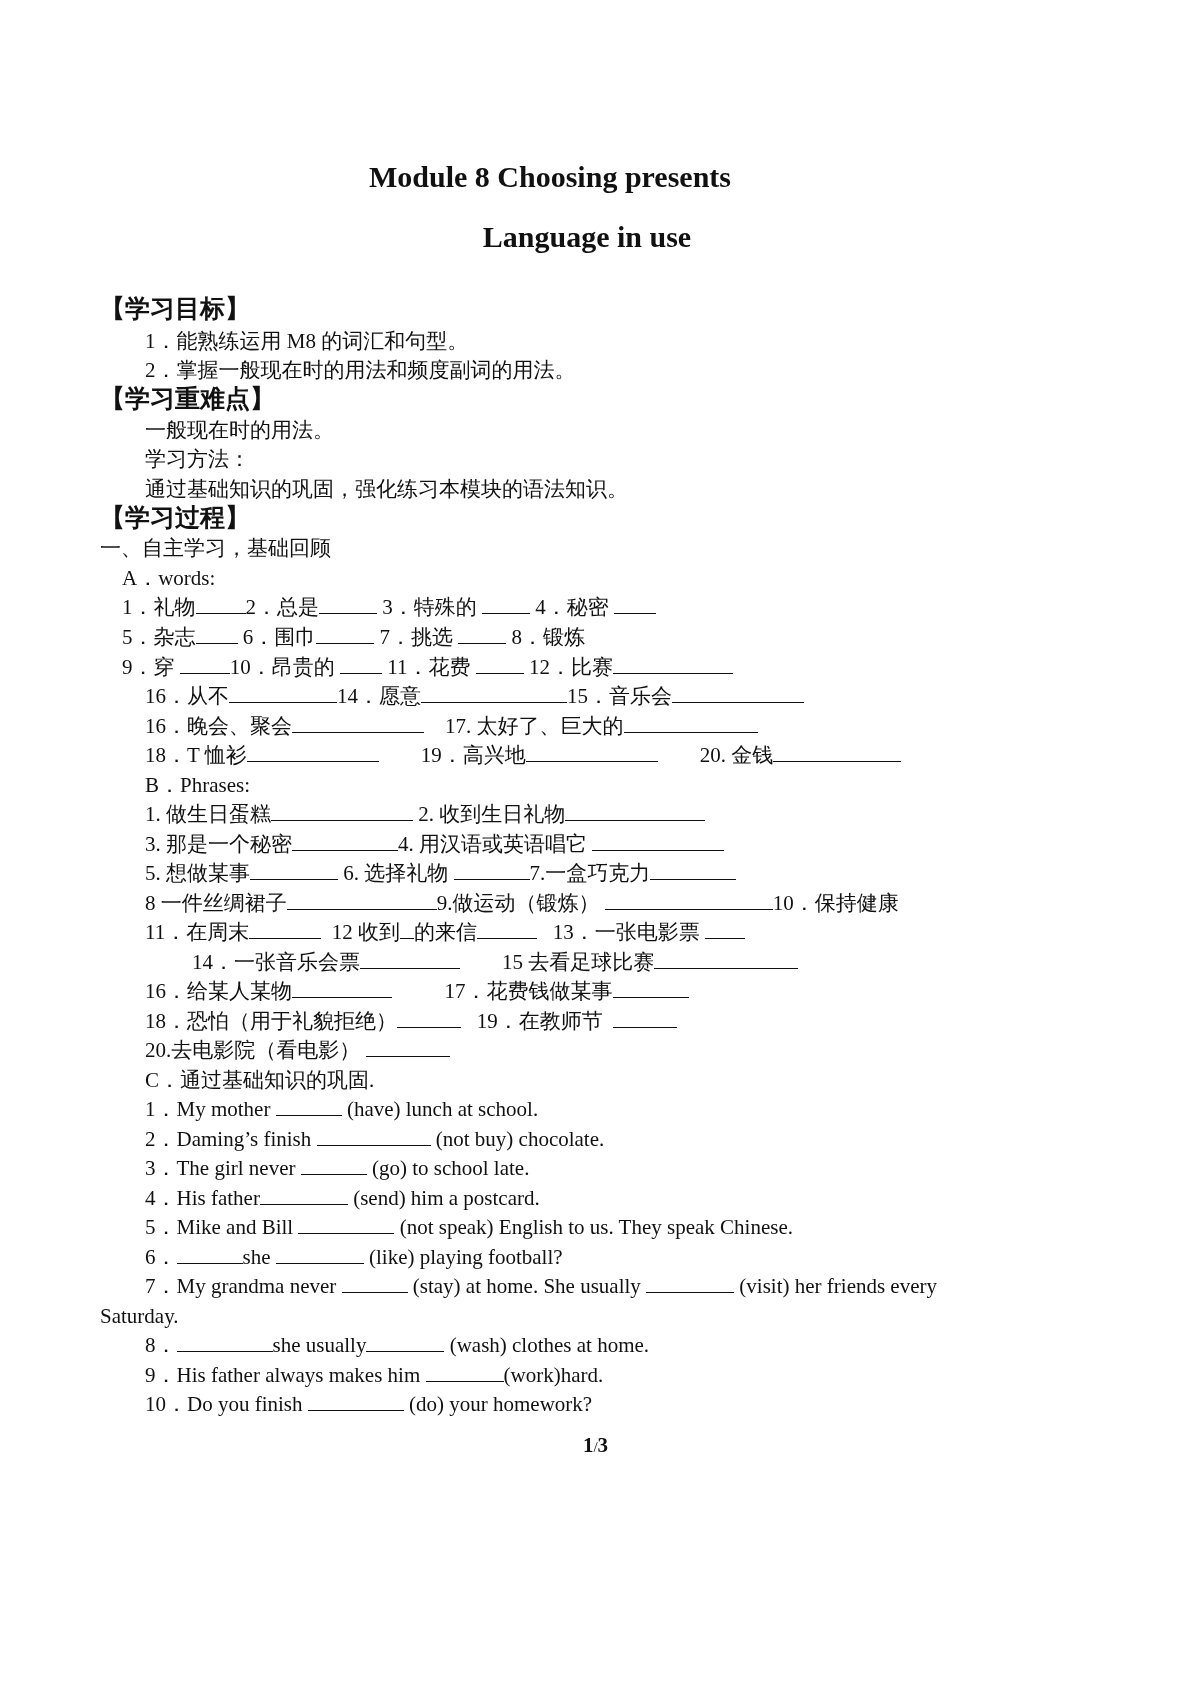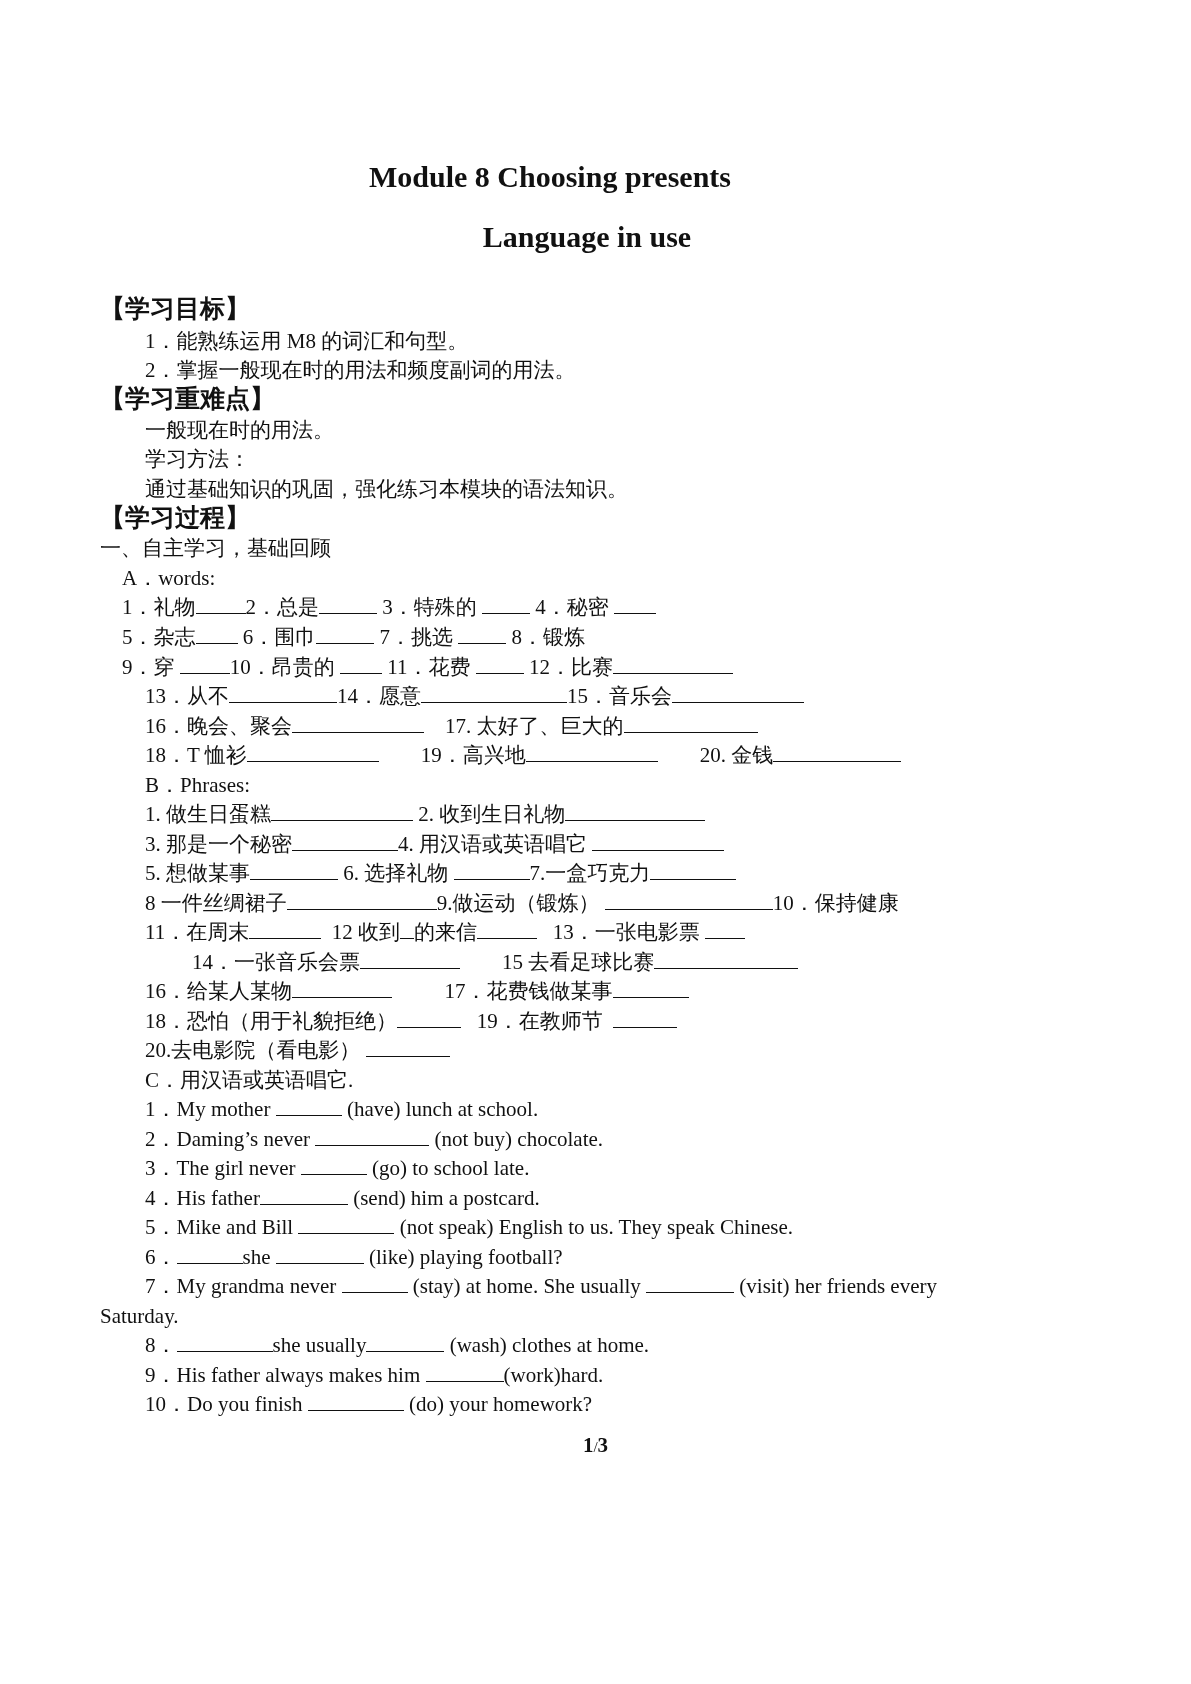--- a/index.html
+++ b/index.html
@@ -29,38 +29,38 @@
 <div class="line" style="left:145px; top:446px;">学习方法：</div>
 <div class="line" style="left:145px; top:476px;">通过基础知识的巩固，强化练习本模块的语法知识。</div>
 
 <div class="sec" style="left:100px; top:503px;">【学习过程】</div>
 <div class="line" style="left:100px; top:535px;">一、自主学习，基础回顾</div>
 
 <div class="line" style="left:122px; top:565px;">A．words:</div>
 <div class="line" style="left:122px; top:594px;"><span>1．礼物</span><span class="blank" style="width:50px"></span><span>2．总是</span><span class="blank" style="width:58px"></span> <span>3．特殊的</span> <span class="blank" style="width:48px"></span> <span>4．秘密</span> <span class="blank" style="width:42px"></span></div>
 <div class="line" style="left:122px; top:624px;"><span>5．杂志</span><span class="blank" style="width:42px"></span> <span>6．围巾</span><span class="blank" style="width:58px"></span> <span>7．挑选</span> <span class="blank" style="width:48px"></span> <span>8．锻炼</span></div>
 <div class="line" style="left:122px; top:654px;"><span>9．穿</span> <span class="blank" style="width:50px"></span><span>10．昂贵的</span> <span class="blank" style="width:42px"></span> <span>11．花费</span> <span class="blank" style="width:48px"></span> <span>12．比赛</span><span class="blank" style="width:120px"></span></div>
-<div class="line" style="left:145px; top:683px;"><span>13．从不</span><span class="blank" style="width:108px"></span><span>14．愿意</span><span class="blank" style="width:146px"></span><span>15．音乐会</span><span class="blank" style="width:132px"></span></div>
+<div class="line" style="left:145px; top:683px;"><span>16．从不</span><span class="blank" style="width:108px"></span><span>14．愿意</span><span class="blank" style="width:146px"></span><span>15．音乐会</span><span class="blank" style="width:132px"></span></div>
 <div class="line" style="left:145px; top:713px;"><span>16．晚会、聚会</span><span class="blank" style="width:132px"></span>    <span>17. 太好了、巨大的</span><span class="blank" style="width:134px"></span></div>
 <div class="line" style="left:145px; top:742px;"><span>18．T 恤衫</span><span class="blank" style="width:132px"></span>        <span>19．高兴地</span><span class="blank" style="width:132px"></span>        <span>20. 金钱</span><span class="blank" style="width:128px"></span></div>
 
 <div class="line" style="left:145px; top:772px;">B．Phrases:</div>
 <div class="line" style="left:145px; top:801px;"><span>1. 做生日蛋糕</span><span class="blank" style="width:142px"></span> <span>2. 收到生日礼物</span><span class="blank" style="width:140px"></span></div>
 <div class="line" style="left:145px; top:831px;"><span>3. 那是一个秘密</span><span class="blank" style="width:106px"></span><span>4. 用汉语或英语唱它</span> <span class="blank" style="width:132px"></span></div>
 <div class="line" style="left:145px; top:860px;"><span>5. 想做某事</span><span class="blank" style="width:88px"></span> <span>6. 选择礼物</span> <span class="blank" style="width:76px"></span><span>7.一盒巧克力</span><span class="blank" style="width:86px"></span></div>
 <div class="line" style="left:145px; top:890px;"><span>8 一件丝绸裙子</span><span class="blank" style="width:150px"></span><span>9.做运动（锻炼）</span> <span class="blank" style="width:168px"></span><span>10．保持健康</span></div>
 <div class="line" style="left:145px; top:919px;"><span>11．在周末</span><span class="blank" style="width:72px"></span>  <span>12 收到</span><span class="blank" style="width:14px"></span><span>的来信</span><span class="blank" style="width:60px"></span>   <span>13．一张电影票</span> <span class="blank" style="width:40px"></span></div>
 <div class="line" style="left:145px; top:949px;margin-left:47px;"><span>14．一张音乐会票</span><span class="blank" style="width:100px"></span>        <span>15 去看足球比赛</span><span class="blank" style="width:144px"></span></div>
 <div class="line" style="left:145px; top:978px;"><span>16．给某人某物</span><span class="blank" style="width:100px"></span>          <span>17．花费钱做某事</span><span class="blank" style="width:76px"></span></div>
 <div class="line" style="left:145px; top:1008px;"><span>18．恐怕（用于礼貌拒绝）</span><span class="blank" style="width:64px"></span>   <span>19．在教师节</span>  <span class="blank" style="width:64px"></span></div>
 <div class="line" style="left:145px; top:1037px;"><span>20.去电影院（看电影）</span> <span class="blank" style="width:84px"></span></div>
 
-<div class="line" style="left:145px; top:1067px;">C．用汉语或英语唱它.</div>
+<div class="line" style="left:145px; top:1067px;">C．通过基础知识的巩固.</div>
 <div class="line" style="left:145px; top:1096px;"><span>1．</span><span>My mother </span><span class="blank" style="width:66px"></span><span> (have) lunch at school.</span></div>
-<div class="line" style="left:145px; top:1126px;"><span>2．</span><span>Daming’s never </span><span class="blank" style="width:114px"></span><span> (not buy) chocolate.</span></div>
+<div class="line" style="left:145px; top:1126px;"><span>2．</span><span>Daming’s finish </span><span class="blank" style="width:114px"></span><span> (not buy) chocolate.</span></div>
 <div class="line" style="left:145px; top:1155px;"><span>3．</span><span>The girl never </span><span class="blank" style="width:66px"></span><span> (go) to school late.</span></div>
 <div class="line" style="left:145px; top:1185px;"><span>4．</span><span>His father</span><span class="blank" style="width:88px"></span><span> (send) him a postcard.</span></div>
 <div class="line" style="left:145px; top:1214px;"><span>5．</span><span>Mike and Bill </span><span class="blank" style="width:96px"></span><span> (not speak) English to us. They speak Chinese.</span></div>
 <div class="line" style="left:145px; top:1244px;"><span>6．</span><span></span><span class="blank" style="width:66px"></span><span>she </span><span class="blank" style="width:88px"></span><span> (like) playing football?</span></div>
 <div class="line" style="left:145px; top:1273px;"><span>7．</span><span>My grandma never </span><span class="blank" style="width:66px"></span><span> (stay) at home. She usually </span><span class="blank" style="width:88px"></span><span> (visit) her friends every</span></div>
 <div class="line" style="left:100px; top:1303px;">Saturday.</div>
 <div class="line" style="left:145px; top:1332px;"><span>8．</span><span></span><span class="blank" style="width:96px"></span><span>she usually</span><span class="blank" style="width:78px"></span><span> (wash) clothes at home.</span></div>
 <div class="line" style="left:145px; top:1362px;"><span>9．</span><span>His father always makes him </span><span class="blank" style="width:78px"></span><span>(work)hard.</span></div>
 <div class="line" style="left:145px; top:1391px;"><span>10．</span><span>Do you finish </span><span class="blank" style="width:96px"></span><span> (do) your homework?</span></div>
 

